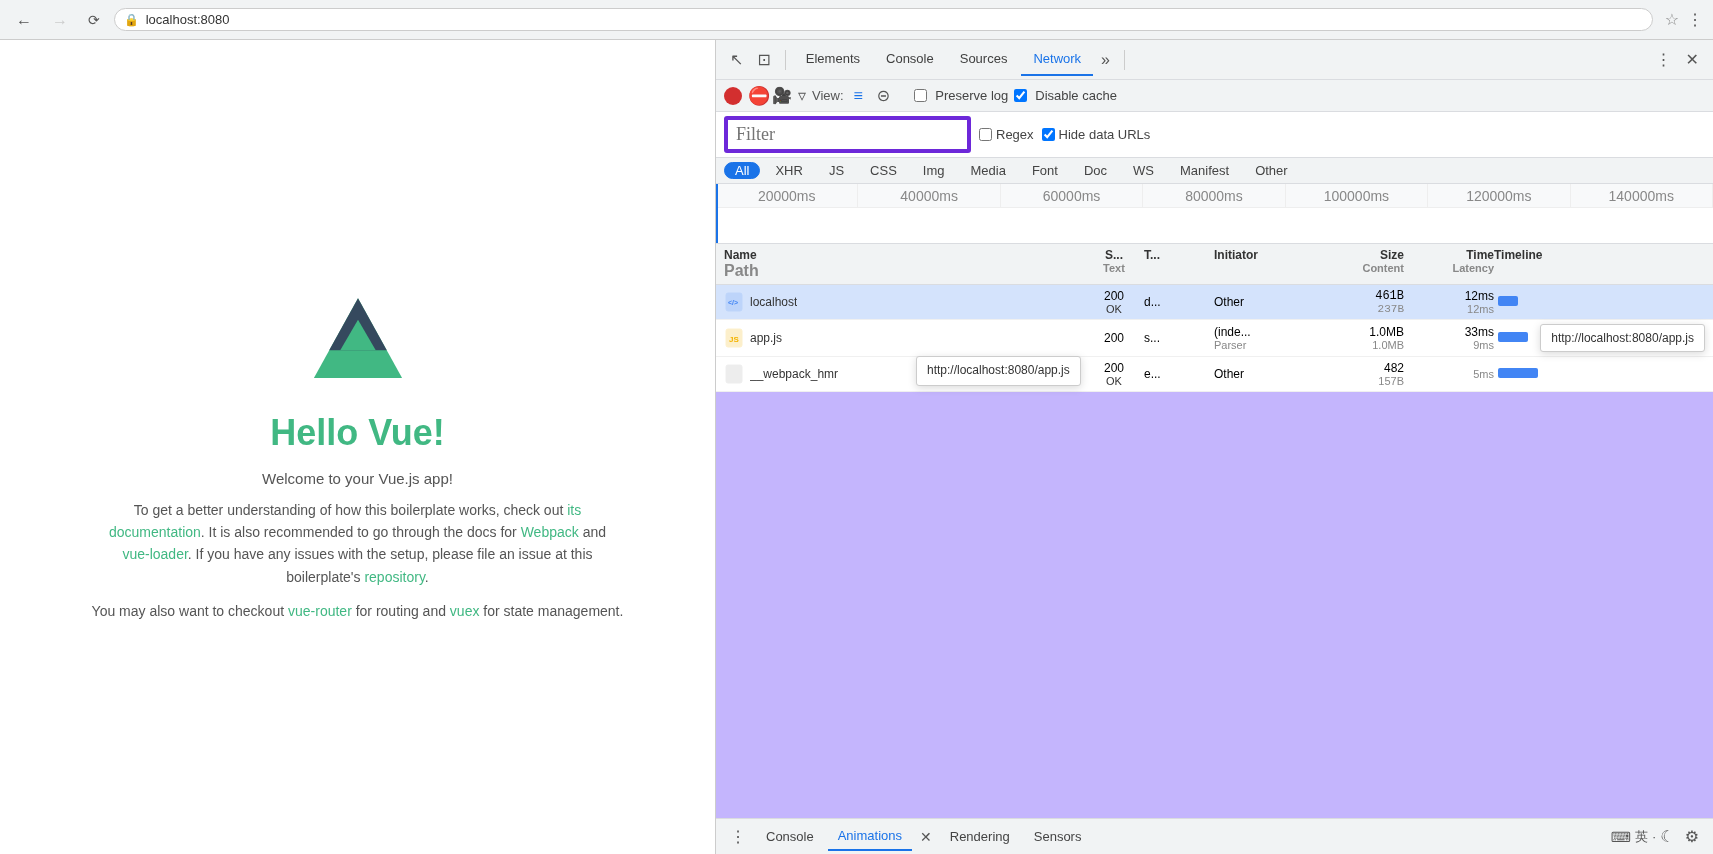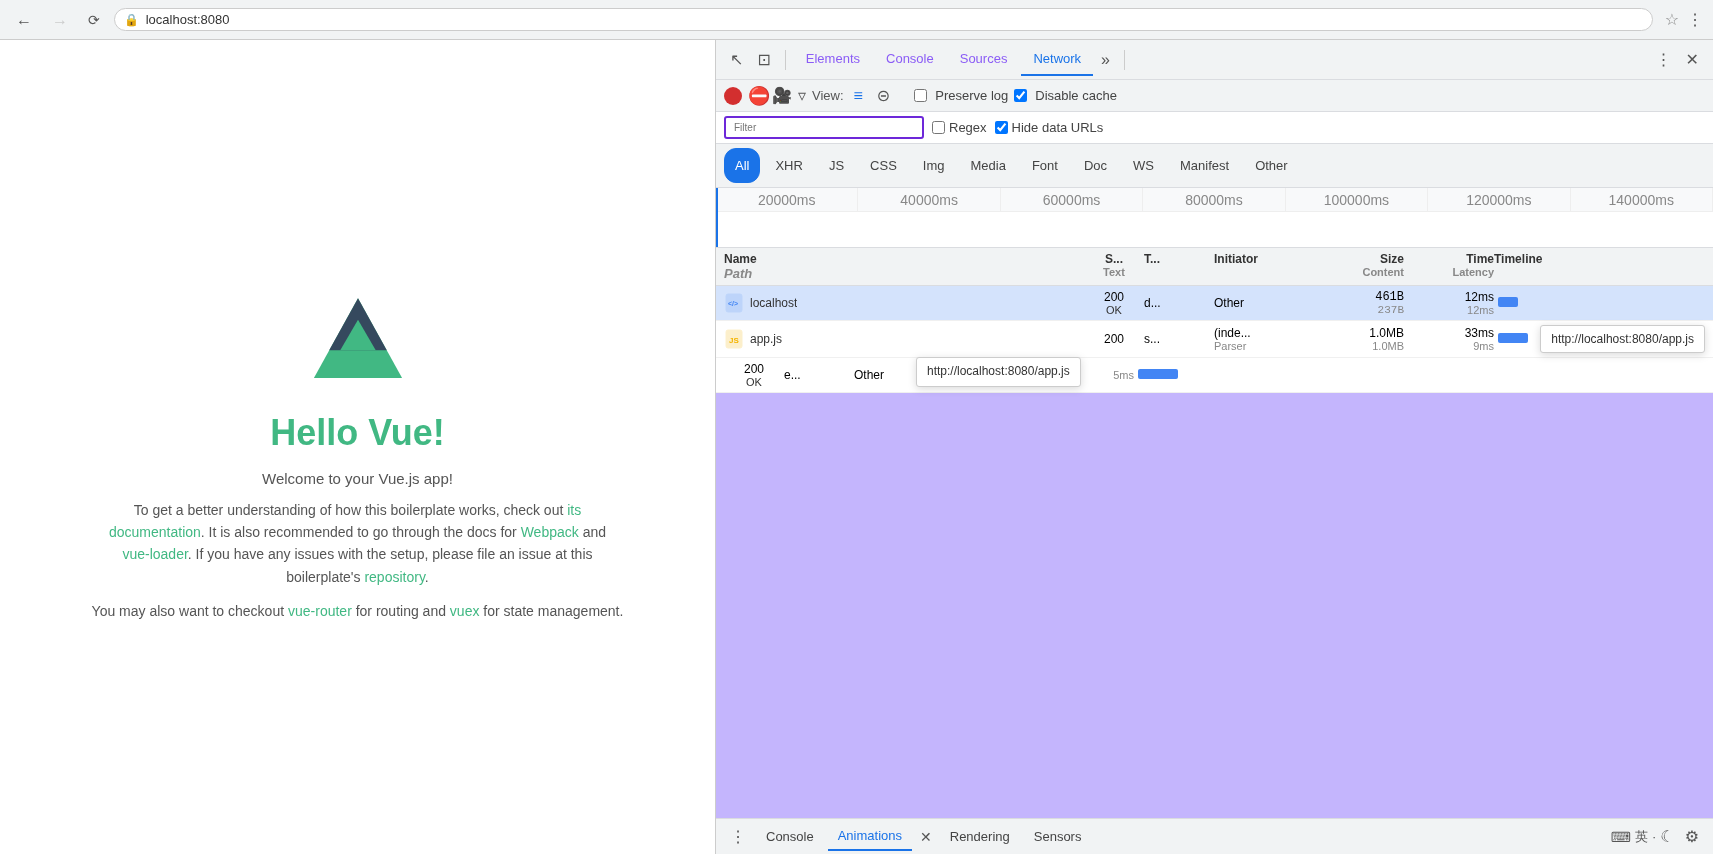--- a/index.html
+++ b/index.html
@@ -115,21 +115,21 @@
       background: #f1f3f4;
       border-bottom: 1px solid #dadce0;
       padding: 0 8px;
       height: 40px;
       gap: 2px;
     }
 
     .dt-tab {
       padding: 8px 12px;
       font-size: 13px;
-      color: #8b5cf6;
+      color: #404040;
       cursor: pointer;
       border-bottom: 2px solid transparent;
       white-space: nowrap;
     }
     .dt-tab.active {
       color: #1a73e8;
       border-bottom: 2px solid #1a73e8;
     }
 
     .dt-divider {
@@ -222,24 +222,25 @@
       align-items: center;
       background: #fff;
       border-bottom: 1px solid #dadce0;
       padding: 4px 8px;
       gap: 8px;
     }
 
     .filter-input {
       flex: 0 0 200px;
       padding: 4px 8px;
-      border: 2px solid #6d28d9;
+      border: 4px solid #6d28d9;
       border-radius: 3px;
-      font-size: 10px;
+      font-size: 18px;
       background: #fff;
+      font-family: Liberation Serif, serif;
     }
 
     .filter-checkbox-label {
       display: flex;
       align-items: center;
       gap: 4px;
       font-size: 13px;
       color: #444;
       cursor: pointer;
     }
@@ -248,21 +249,21 @@
     .type-filter {
       display: flex;
       align-items: center;
       background: #f1f3f4;
       border-bottom: 1px solid #dadce0;
       padding: 4px 8px;
       gap: 4px;
     }
 
     .type-btn {
-      padding: 9px 10px;
+      padding: 0 10px;
       font-size: 13px;
       background: none;
       border: 1px solid transparent;
       border-radius: 12px;
       cursor: pointer;
       color: #444;
       white-space: nowrap;
     }
     .type-btn.active {
       background: #1a73e8;
@@ -359,23 +360,22 @@
 
     .row-name {
       font-size: 12px;
       color: #333;
       overflow: hidden;
       text-overflow: ellipsis;
       white-space: nowrap;
     }
 
     .row-path {
-      font-size: 13px;
+      font-size: 16px;
       color: #888;
-      font-style: italic;
     }
 
     .status-ok { color: #333; }
     .status-val { font-weight: 500; }
 
     .tooltip-box {
       background: #fff;
       border: 1px solid #ccc;
       border-radius: 3px;
       padding: 6px 10px;
@@ -641,20 +641,28 @@
     <div>33ms</div>
     <div style="font-size:11px;color:#888;">9ms</div>
   </div>
             <div class="col-timeline" style="position:relative;padding-left:4px;">
     <span class="bar-blue" style="width:30px;"></span>
   </div>
             <div class="tooltip-box" style="position:relative;left:0;bottom:auto;margin-left:8px;">http://localhost:8080/app.js</div>
             <div class="tooltip-box" style="position: absolute; top: 36px; left: 200px; z-index: 100;">http://localhost:8080/app.js</div>
           </div>
           <div class="table-row">
+            <div class="row-name-cell col-name">
+    <span class="row-icon"><svg width="20" height="20" viewBox="0 0 20 20">
+                  <rect x="2" y="1" width="16" height="18" rx="2" fill="#aaa" opacity="0.2" stroke="#aaa" stroke-width="1"></rect>
+                </svg></span>
+    <div class="row-name-path">
+      <span class="row-name">__webpack_hmr</span>
+    </div>
+  </div>
             <div class="col-status">
     <div class="status-val">200</div>
     <div class="status-ok" style="font-size:11px;">OK</div>
   </div>
             <div class="col-type">e...</div>
             <div class="col-initiator">
     <div>Other</div>
 
   </div>
             <div class="col-size" style="text-align:right;">

